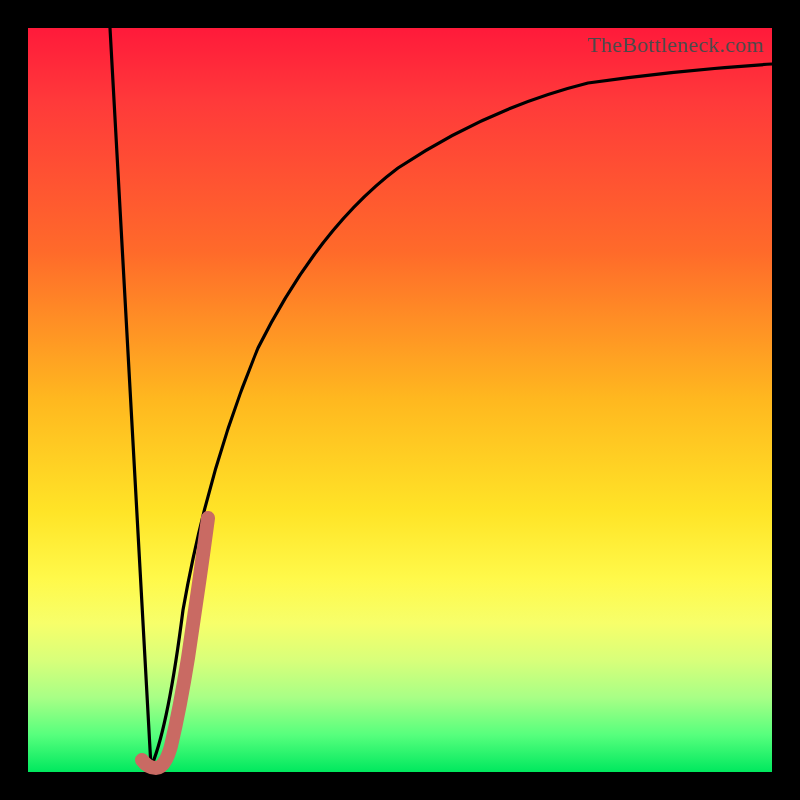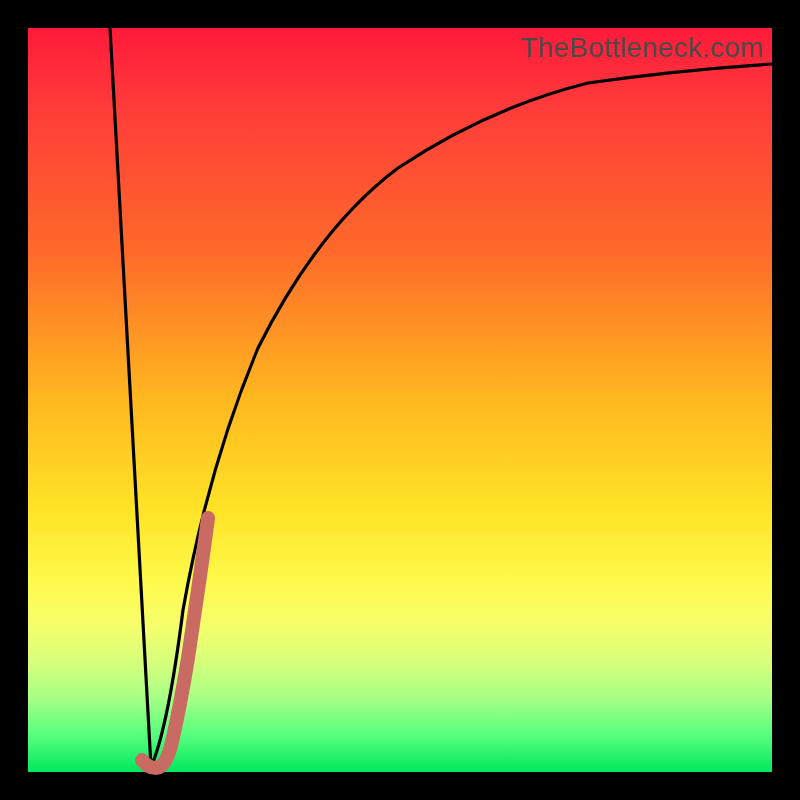--- a/index.html
+++ b/index.html
@@ -37,22 +37,22 @@
       #d8ff7a 85%,
       #a8ff86 90%,
       #57ff7d 95%,
       #00e85e 100%
     );
   }
   .watermark {
     position: absolute;
     top: 4px;
     right: 8px;
-    font-family: Liberation Sans, sans-serif;
-    font-size: 28px;
+    font-family: Liberation Serif, serif;
+    font-size: 22px;
     color: #4a4a4a;
     letter-spacing: 0.2px;
     user-select: none;
   }
   svg.curves {
     position: absolute;
     left: 0;
     top: 0;
     width: 744px;
     height: 744px;

